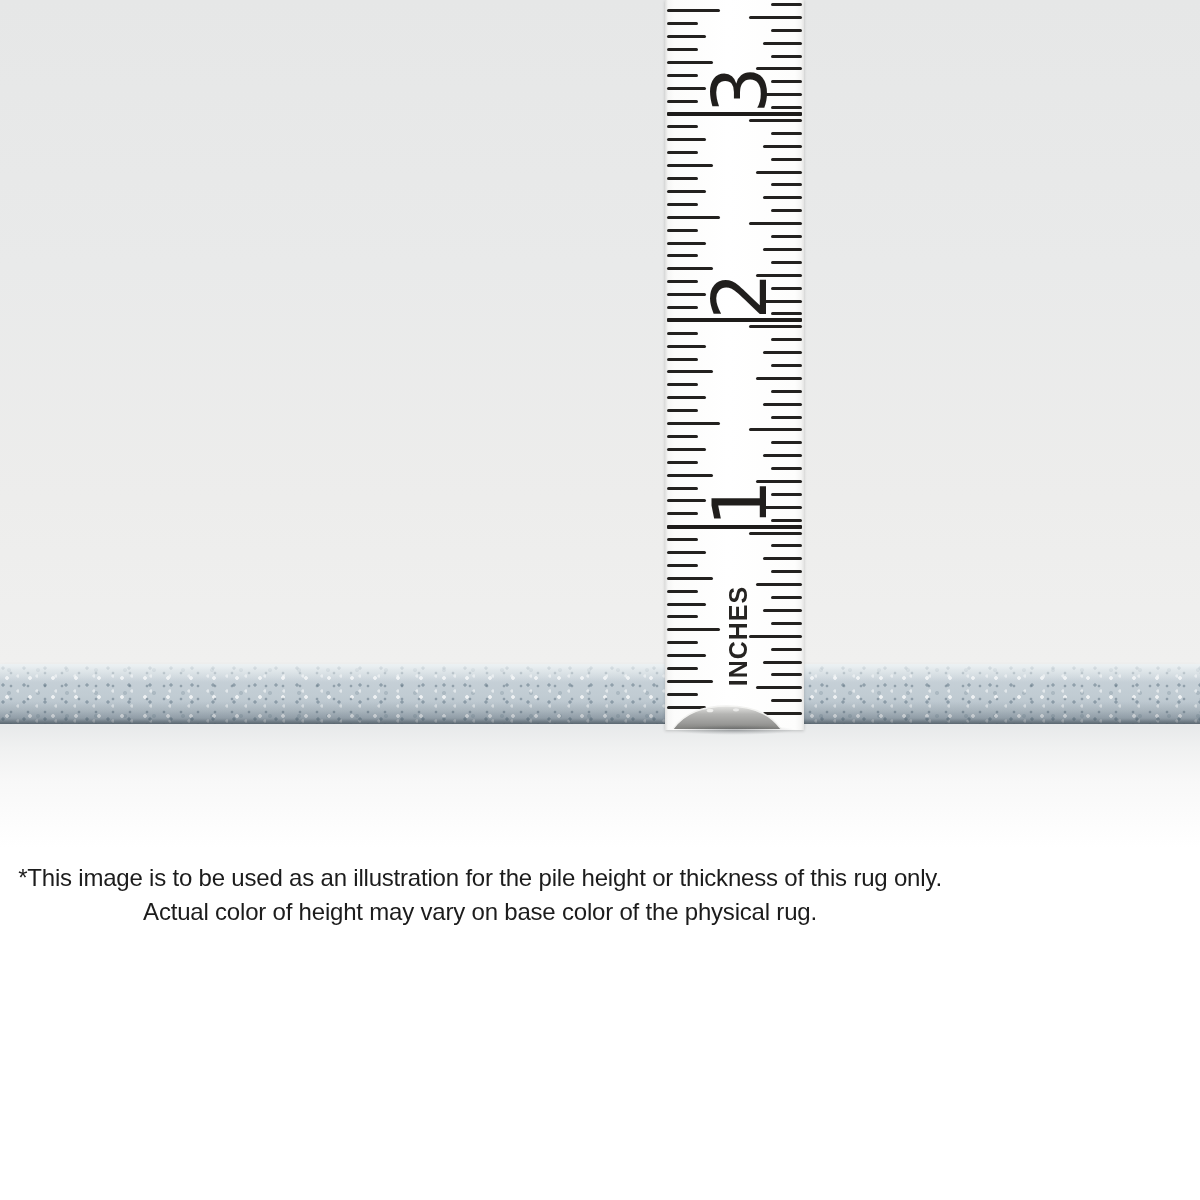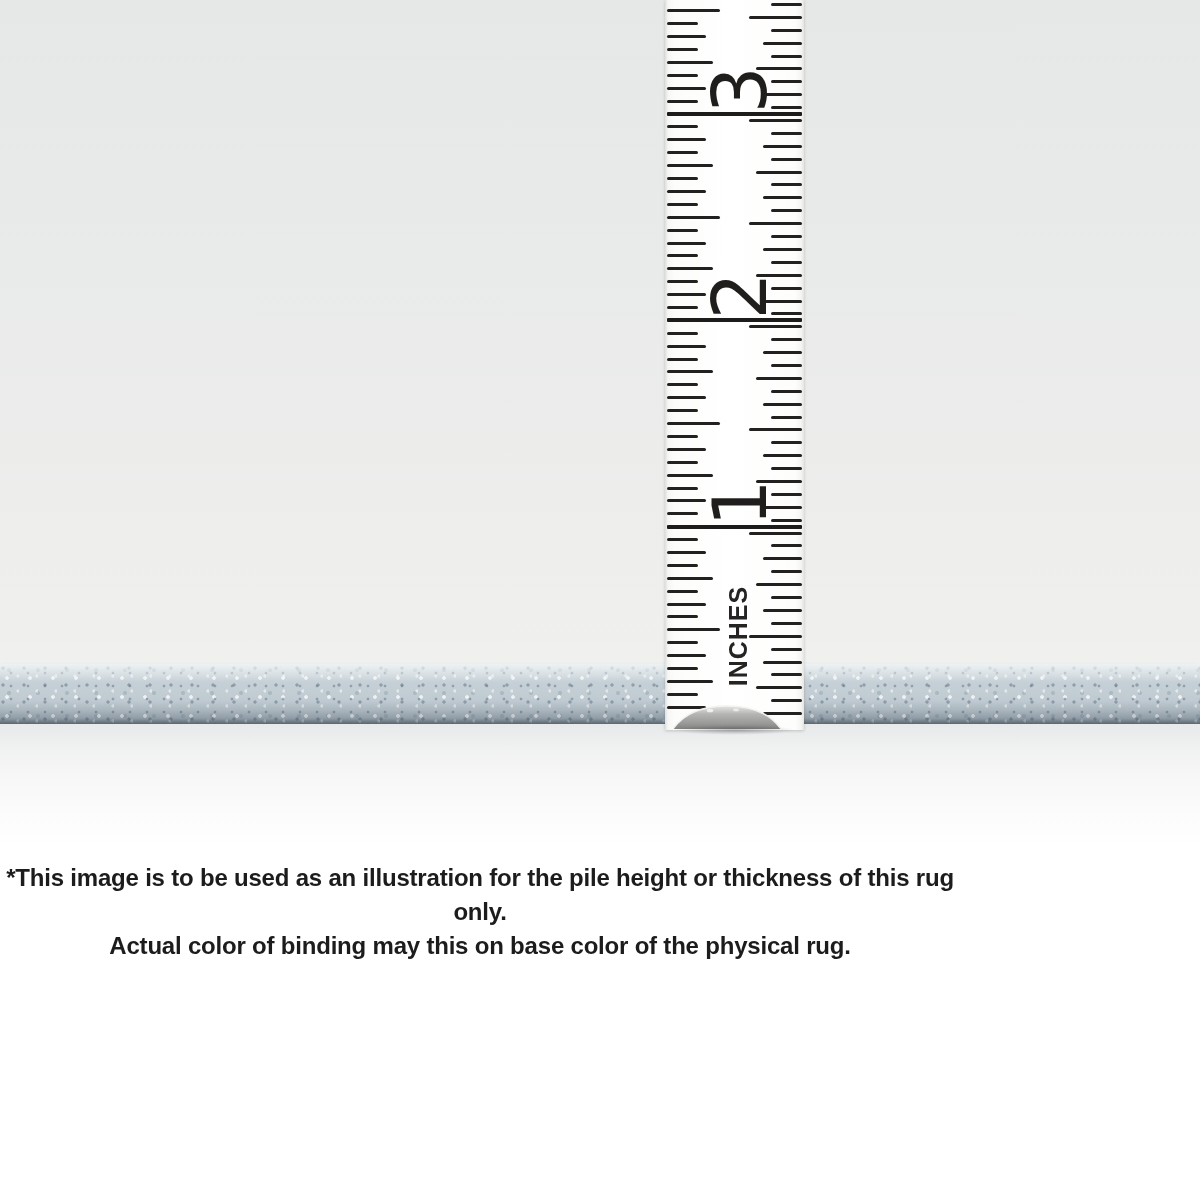--- a/index.html
+++ b/index.html
@@ -46,21 +46,21 @@
          font-family:"DejaVu Sans",sans-serif;font-size:74px;font-weight:400;color:#201e1c;line-height:1;}
   .n1{top:503px;} .n2{top:296px;} .n3{top:90px;}
   .ruler-unit{position:absolute;left:calc(50% + 3px);top:636px;
          transform:translate(-50%,-50%) rotate(-90deg);
          font-family:"Liberation Sans",sans-serif;font-size:25px;font-weight:700;
          letter-spacing:1px;color:#262422;white-space:nowrap;}
   .end-hook{position:absolute;left:7px;bottom:1px;width:110px;height:26px;}
 
   
   .disclaimer{position:absolute;left:0;top:861px;width:960px;text-align:center;
-         color:#1c1c1c;font-size:24px;font-weight:700;letter-spacing:-.2px;line-height:34px;}
+         color:#1c1c1c;font-size:24px;font-weight:400;letter-spacing:-.2px;line-height:34px;}
 </style>
 </head>
 <body>
 
 <div class="scene">
 
   <div class="wall"></div>
 
   <div class="rug">
     <div class="rug-base"></div>
@@ -198,16 +198,16 @@
       </defs>
       <path d="M1,26 C10,13 27,3 55,3 C83,3 100,13 109,26 Z" fill="url(#metal)"></path>
       <path d="M1,26 C10,13 27,3 55,3 C83,3 100,13 109,26" fill="none" stroke="#f2f2f0" stroke-width="1.4"></path>
       <ellipse cx="38" cy="7.5" rx="3.4" ry="1.8" fill="#f4f4f2" opacity="0.9"></ellipse>
       <ellipse cx="64" cy="6.8" rx="3" ry="1.6" fill="#efefed" opacity="0.85"></ellipse>
     </svg>
   </div>
 
   <div class="disclaimer">
     <div>*This image is to be used as an illustration for the pile height or thickness of this rug only.</div>
-    <div>Actual color of binding may this on base color of the physical rug.</div>
+    <div>Actual color of height may vary on base color of the physical rug.</div>
   </div>
 
 </div>
 
 </body></html>

